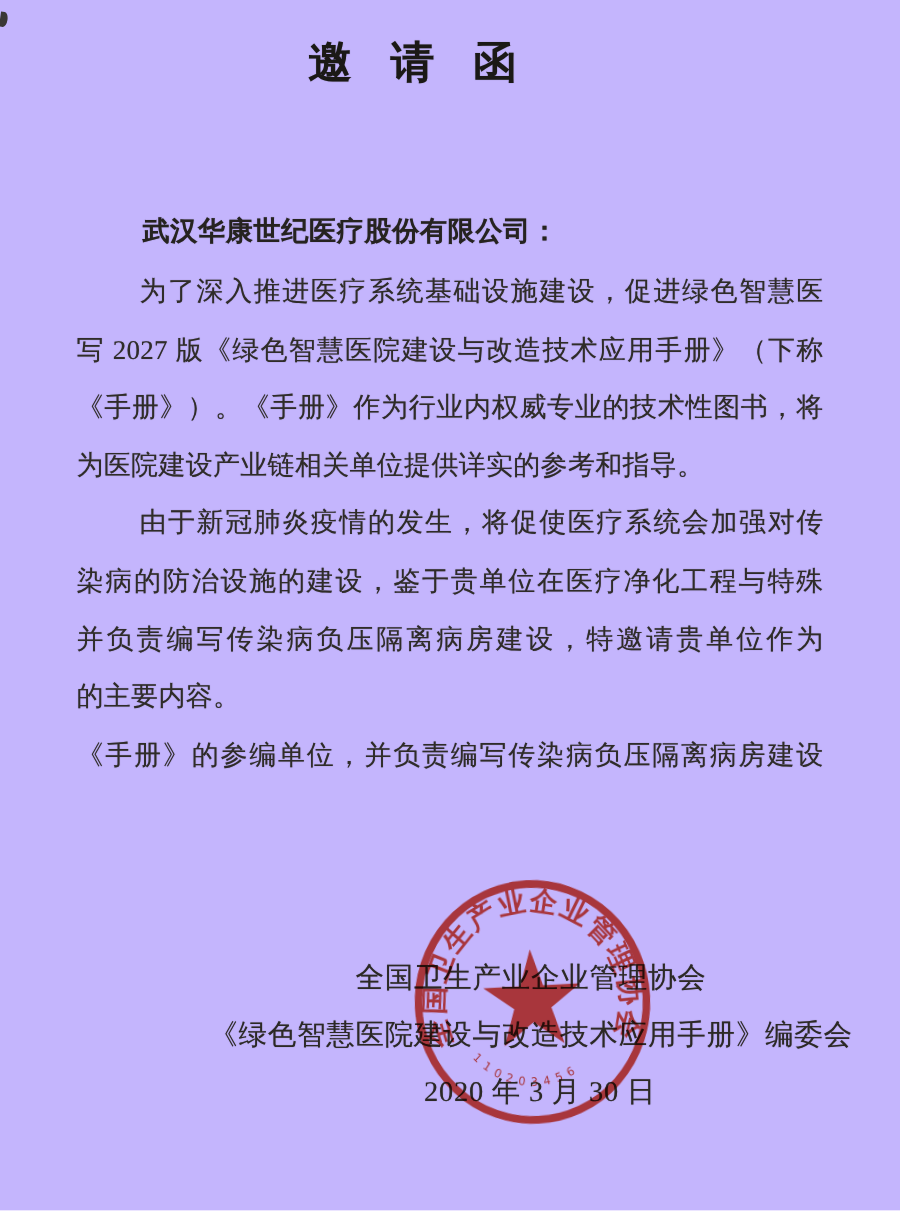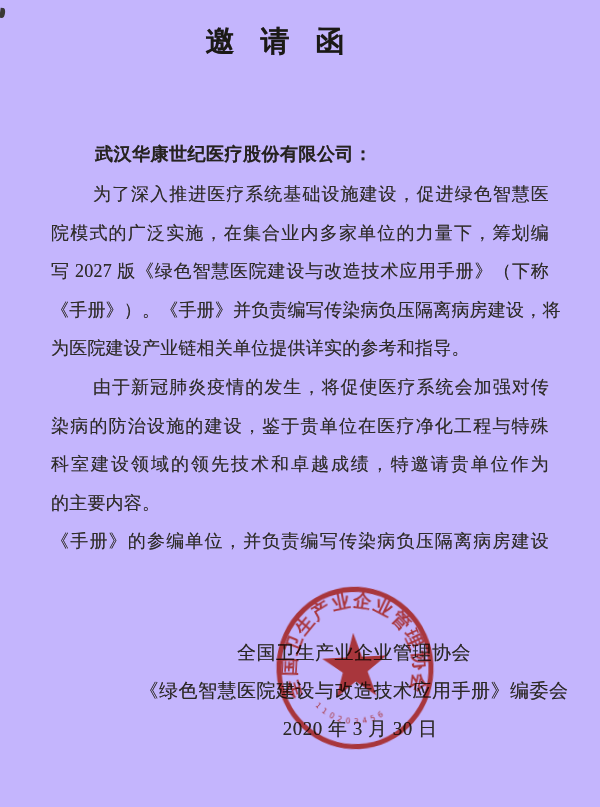--- a/index.html
+++ b/index.html
@@ -126,27 +126,26 @@
 <div class="page">
 
   <div class="scan-artifact"></div>
 
   <h1 class="title ink">邀请函</h1>
 
   <div class="recipient ink">武汉华康世纪医疗股份有限公司：</div>
 
   <div class="body-text">
     <div class="body-line indent ink">为了深入推进医疗系统基础设施建设，促进绿色智慧医</div>
-    <div class="body-line ink">院模式的广泛实施，在集合业内多家单位的力量下，筹划编</div>
     <div class="body-line ink">写 2027 版《绿色智慧医院建设与改造技术应用手册》（下称</div>
-    <div class="body-line ink">《手册》）。《手册》并负责编写传染病负压隔离病房建设，将</div>
+    <div class="body-line ink">《手册》）。《手册》作为行业内权威专业的技术性图书，将</div>
     <div class="body-line last ink">为医院建设产业链相关单位提供详实的参考和指导。</div>
     <div class="body-line indent ink">由于新冠肺炎疫情的发生，将促使医疗系统会加强对传</div>
     <div class="body-line ink">染病的防治设施的建设，鉴于贵单位在医疗净化工程与特殊</div>
-    <div class="body-line ink">科室建设领域的领先技术和卓越成绩，特邀请贵单位作为</div>
+    <div class="body-line ink">并负责编写传染病负压隔离病房建设，特邀请贵单位作为</div>
     <div class="body-line last ink">的主要内容。</div>
     <div class="body-line ink">《手册》的参编单位，并负责编写传染病负压隔离病房建设</div>
   </div>
 
   <div class="sig-line sig-org ink">全国卫生产业企业管理协会</div>
   <div class="sig-line sig-committee ink">《绿色智慧医院建设与改造技术应用手册》编委会</div>
   <div class="sig-line sig-date ink">2020 年 3 月 30 日</div>
 
   <svg class="stamp" viewBox="0 0 170 170" xmlns="http://www.w3.org/2000/svg" xmlns:xlink="http://www.w3.org/1999/xlink">
     <circle cx="85" cy="85" r="76" fill="none" stroke="#d83b2b" stroke-width="5"></circle>

